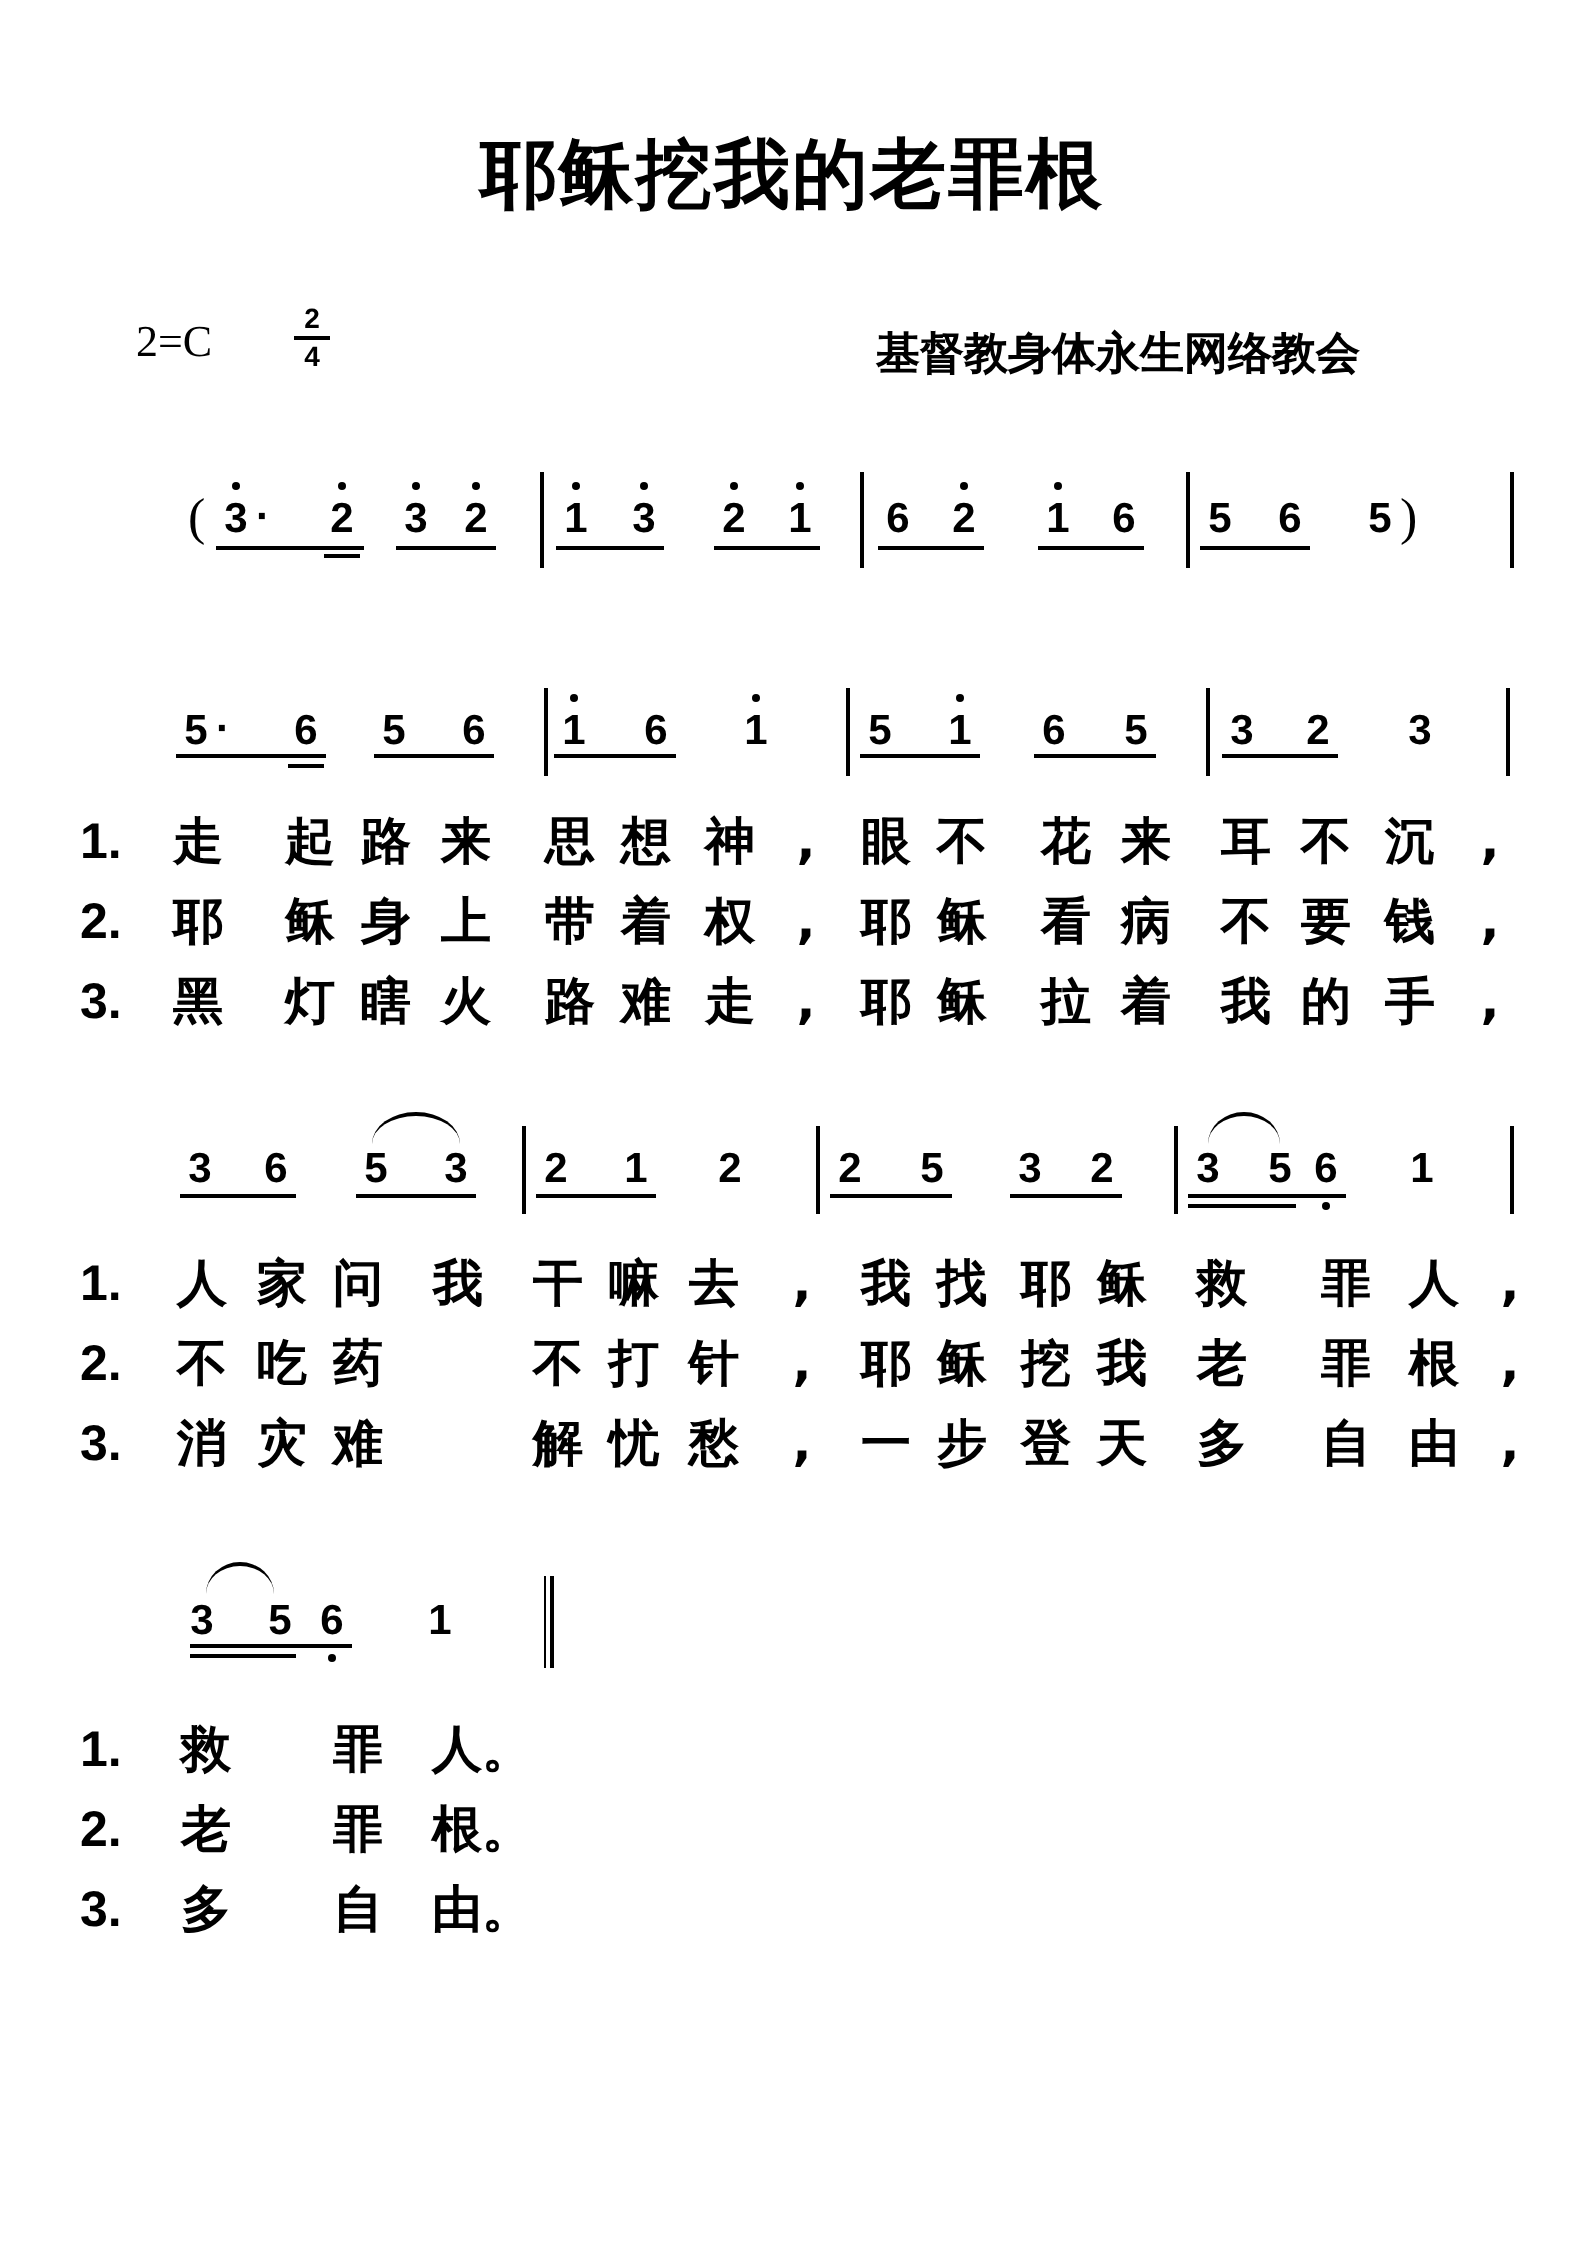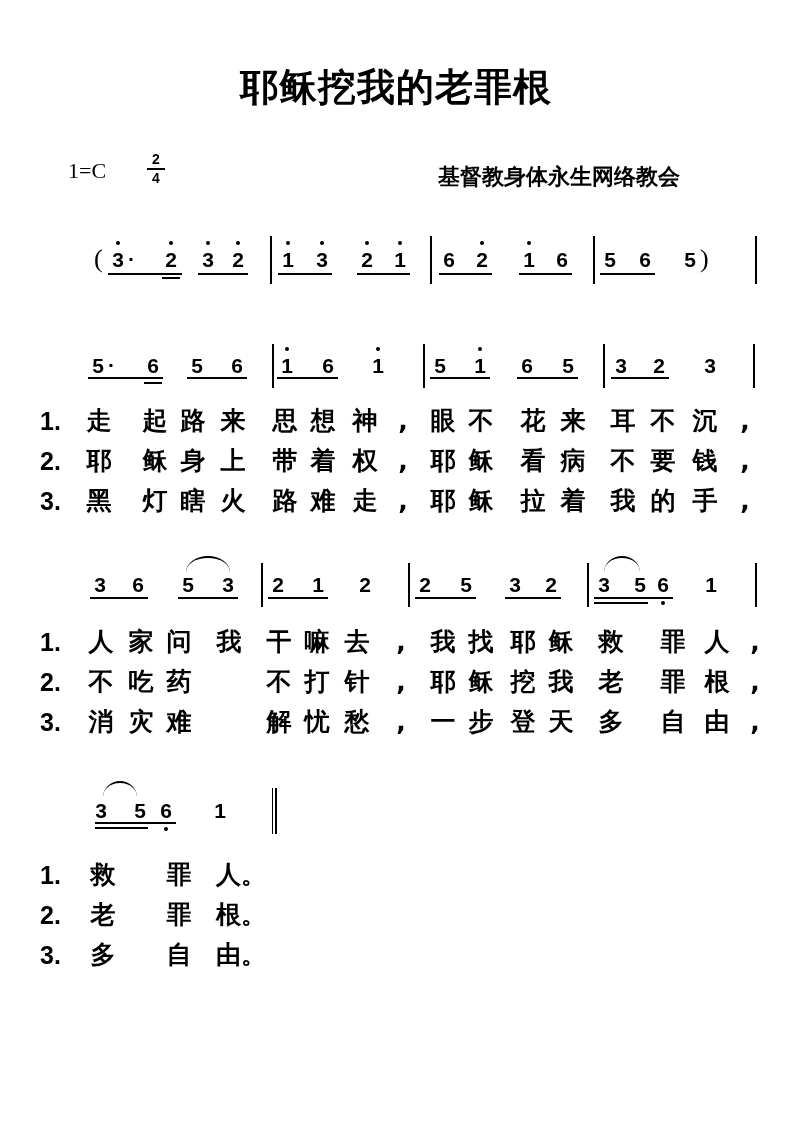--- a/index.html
+++ b/index.html
@@ -19,21 +19,21 @@
   .paren { position: absolute; font-family: "Liberation Serif", serif; font-size: 26px; }
   .slur { position: absolute; height: 14px; border-top: 2px solid #000; border-radius: 50% 50% 0 0 / 100% 100% 0 0; }
   .lyric-line { position: absolute; left: 40px; height: 34px; font-family: "DejaVu Sans", sans-serif; font-weight: bold; font-size: 25px; line-height: 34px; }
   .lyric-line .num { position: absolute; left: 0; top: 0; font-family: "Liberation Sans", sans-serif; font-weight: bold; font-size: 25px; }
   .lyric-line .ch { position: absolute; top: 0; width: 30px; text-align: center; }
 </style>
 </head>
 <body>
 
 <div class="abs title">耶稣挖我的老罪根</div>
-<div class="abs key">1=C</div>
+<div class="abs key">2=C</div>
 <div class="abs timesig">
   <div>2</div>
   <div class="bar"></div>
   <div>4</div>
 </div>
 <div class="abs source">基督教身体永生网络教会</div>
 
 <div id="score">
     <div class="paren" style="left: 94px; top: 244px;">(</div>
     <div class="note" style="left: 108px; top: 249px;">3<span class="hi"></span></div>

